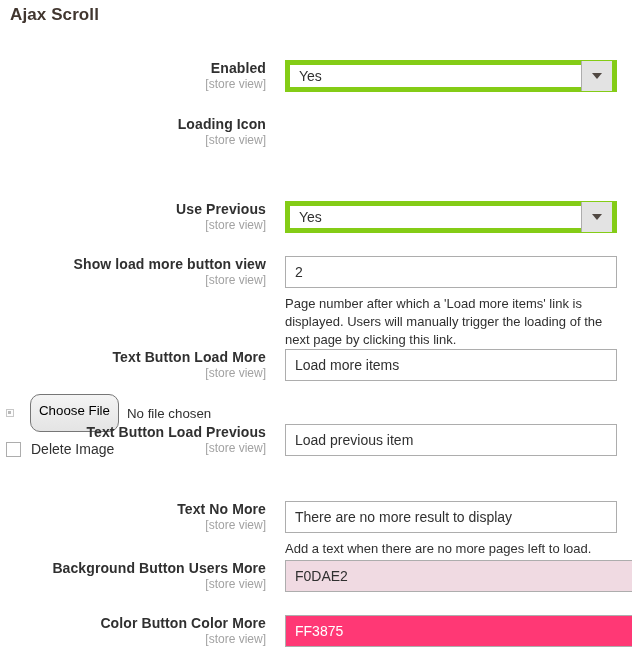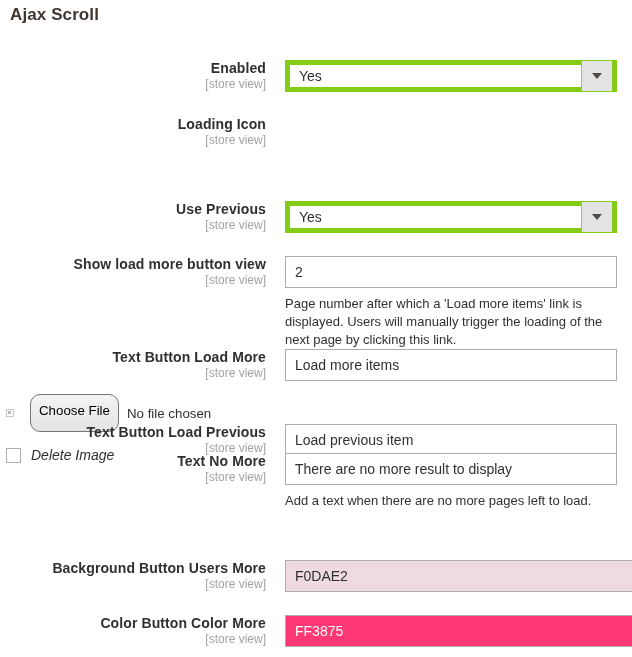--- a/index.html
+++ b/index.html
@@ -165,23 +165,22 @@
   .no-file-text {
     font-size: 13.3px;
     color: #303030;
     margin-left: 8px;
     white-space: nowrap;
   }
 
   .checkbox-row {
     display: flex;
     align-items: center;
-    margin-top: 22px;
+    margin-top: 16px;
     margin-left: 6px;
-    font-style: italic;
   }
   .checkbox-box {
     width: 15px;
     height: 15px;
     border: 1px solid #adadad;
     background: #ffffff;
     flex: 0 0 15px;
   }
   .checkbox-label {
     font-size: 14px;
@@ -275,21 +274,21 @@
 <div class="field-row" style="top:424px;">
   <div class="label-col">
     <span class="field-label">Text Button Load Previous</span>
     <span class="scope-note">[store view]</span>
   </div>
   <div class="control-col">
     <input class="text-input" type="text" value="Load previous item" style="">
   </div>
 </div>
 
-<div class="field-row" style="top:453px;">
+<div class="field-row" style="top:501px;">
   <div class="label-col">
     <span class="field-label">Text No More</span>
     <span class="scope-note">[store view]</span>
   </div>
   <div class="control-col">
     <input class="text-input" type="text" value="There are no more result to display" style="">
     <div class="field-note" style="width:330px;">Add a text when there are no more pages left to load.</div>
   </div>
 </div>
 

